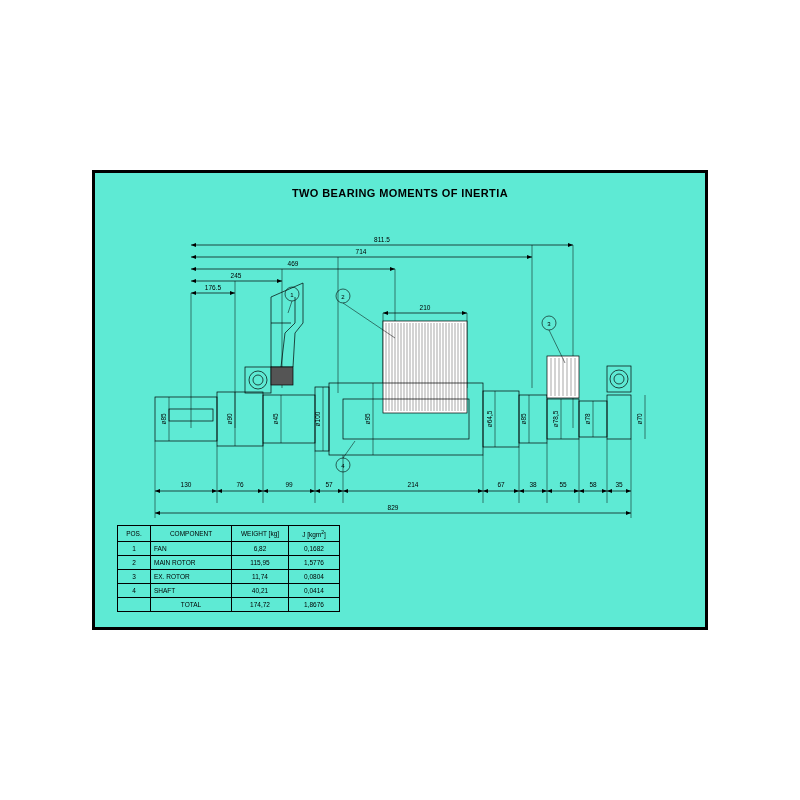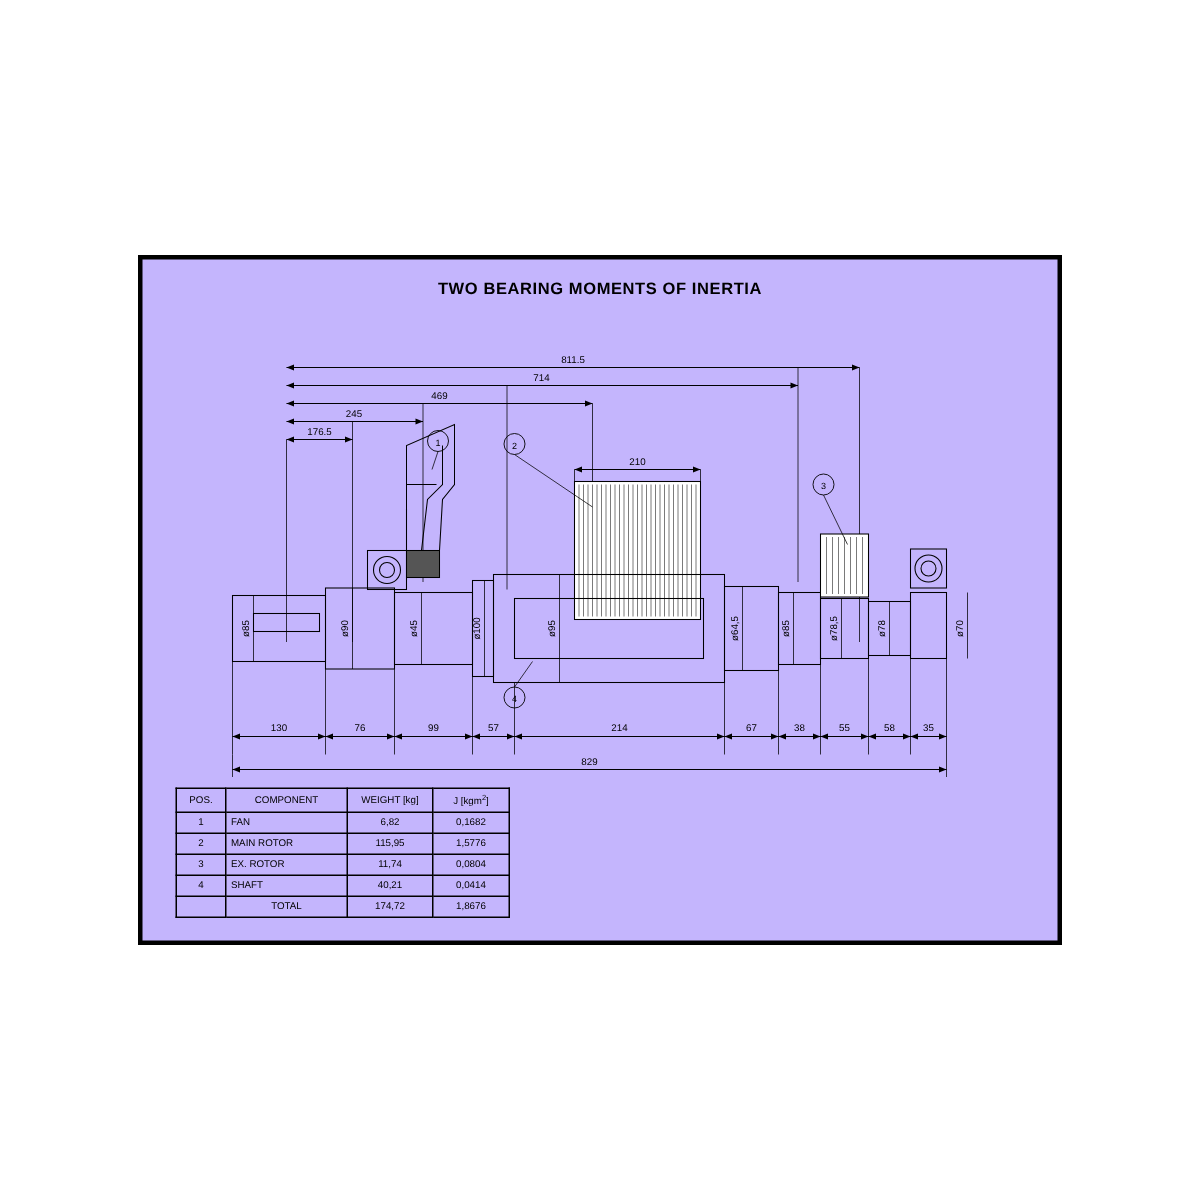--- a/index.html
+++ b/index.html
@@ -12,21 +12,21 @@
     height: 800px;
     font-family: "Liberation Sans", sans-serif;
     overflow: hidden;
   }
   #sheet {
     position: absolute;
     left: 92px;
     top: 170px;
     width: 616px;
     height: 460px;
-    background: #c4b5fd;
+    background: #5eead4;
     border: 3px solid #000000;
     box-sizing: border-box;
   }
   #title {
     position: absolute;
     left: 0;
     top: 14px;
     width: 100%;
     text-align: center;
     font-size: 11px;

